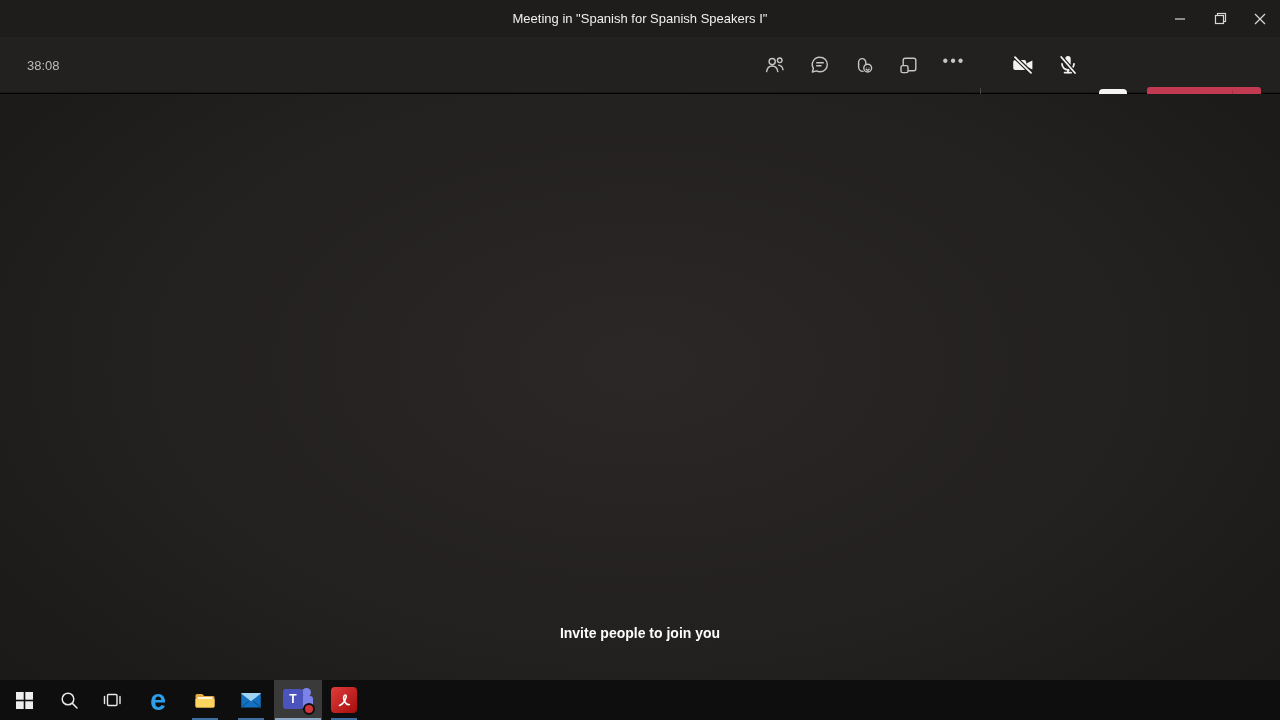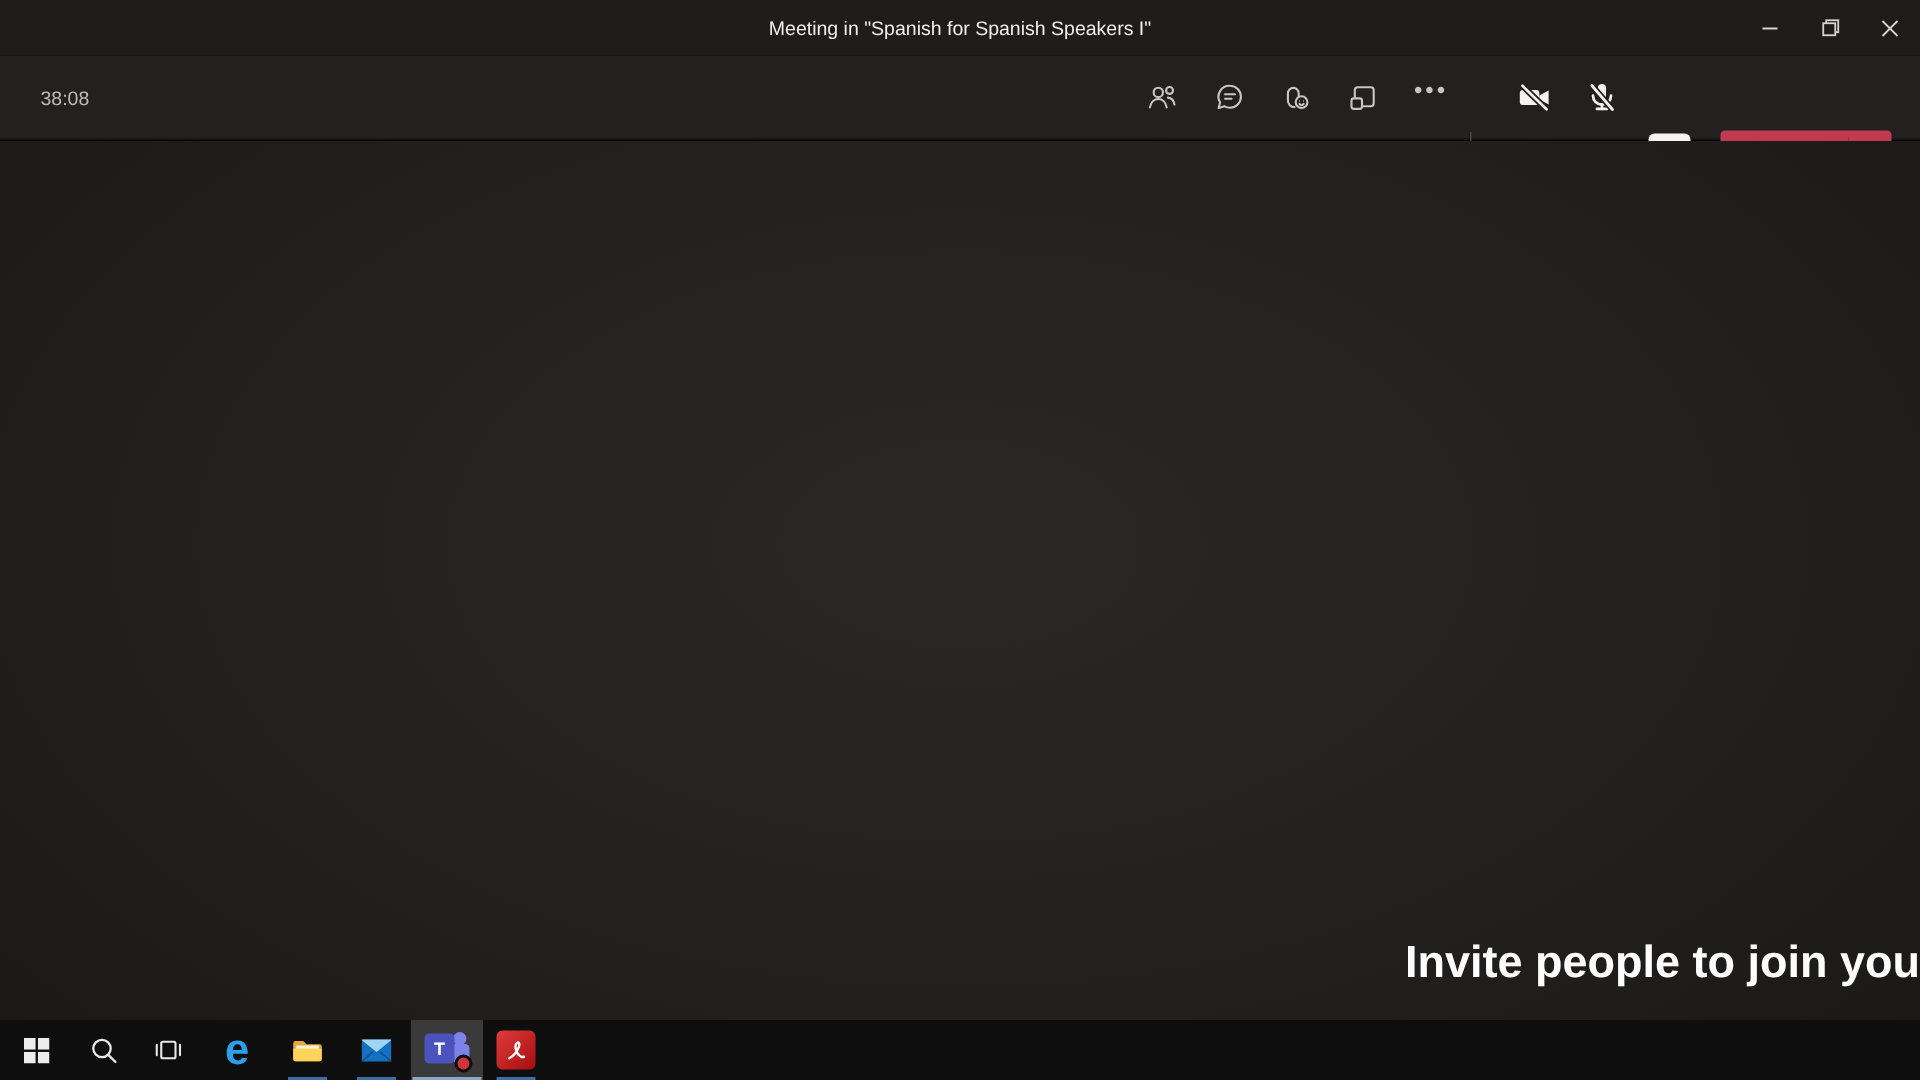--- a/index.html
+++ b/index.html
@@ -35,22 +35,22 @@
   .leave-label { color:#ffffff; font-size:13px; font-weight:bold; }
   .leave-div { width:1px; background:#a52e44; margin:4px 0; }
   .leave-chev { width:28px; display:flex; align-items:center; justify-content:center; }
 
   
   .stage { position:absolute; left:0; top:94px; width:1280px; height:586px;
     background:radial-gradient(ellipse 900px 520px at 50% 46%, #2a2726 0%, #232120 55%, #191817 100%); }
   .avatar { position:absolute; left:556px; top:304px; width:168px; height:168px; border-radius:50%;
     background:#f6e0e4; display:flex; align-items:center; justify-content:center; }
   .avatar-initials { color:#7e3042; font-size:54px; font-weight:bold; letter-spacing:1px; }
-  .invite { position:absolute; left:0; right:0; top:531px; text-align:right;
-    color:#fdfdfd; font-size:30px; font-weight:bold; }
+  .invite { position:absolute; left:0; right:0; top:531px; text-align:center;
+    color:#fdfdfd; font-size:14px; font-weight:bold; }
 
   
   .taskbar { position:absolute; left:0; top:680px; width:1280px; height:40px; background:#0e0e0e;
     display:flex; }
   .tb-left { display:flex; height:40px; }
   .app { position:relative; height:40px; display:flex; align-items:center; justify-content:center; cursor:pointer; }
   .app svg { display:block; }
   .app .underline { position:absolute; bottom:0; left:50%; transform:translateX(-50%);
     height:2.5px; width:26px; background:#3d6e9f; }
   .app.active { background:#3a3a3a; }

